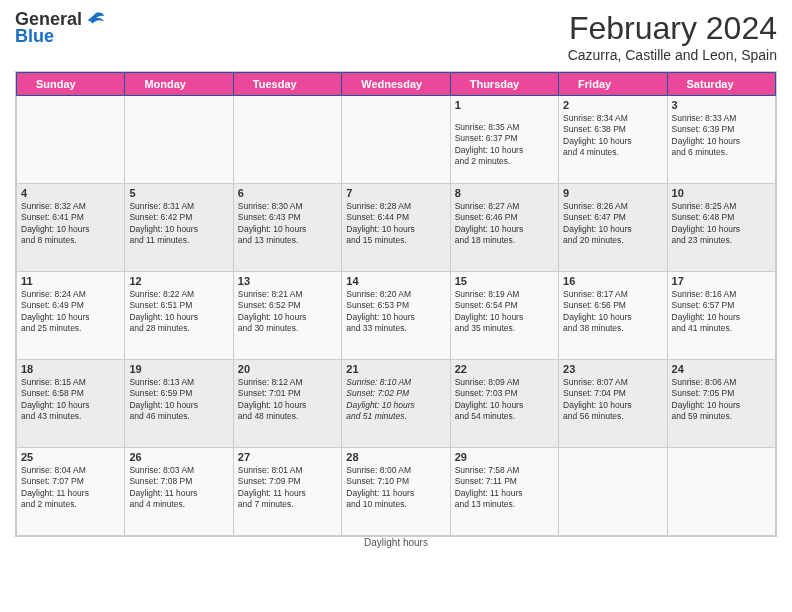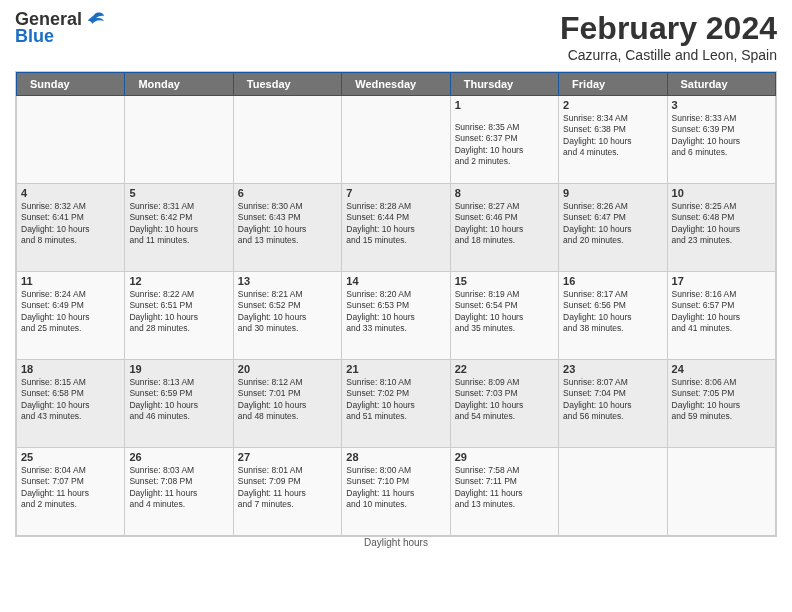--- a/index.html
+++ b/index.html
@@ -26,45 +26,45 @@
     .logo {
       display: flex;
       align-items: center;
       gap: 2px;
     }
     .title-block {
       text-align: right;
     }
     .title-block h1 {
       font-size: 32px;
-      font-weight: bold;
+      font-weight: normal;
       color: #333;
     }
     .title-block h2 {
       font-size: 14px;
       font-weight: normal;
       color: #333;
     }
     .calendar {
       flex: 1;
       border: 1px solid #ccc;
       border-collapse: collapse;
       width: 100%;
     }
     table {
       width: 100%;
       border-collapse: collapse;
       table-layout: fixed;
     }
     thead tr th {
-      background-color: #737373;
+      background-color: #ec4899;
       color: white;
       font-size: 11px;
       font-weight: bold;
-      padding: 5px 13px;
+      padding: 5px 19px;
       text-align: left;
       border: 1px solid #1558a0;
     }
     tbody tr td {
       vertical-align: top;
       border: 1px solid #ccc;
       padding: 3px 4px;
       font-size: 9px;
       color: #333;
       height: 88px;
@@ -275,21 +275,21 @@
             </td>
             <td>
               <div class="day-number">20</div>
               <div class="day-info" style="white-space: pre-line;">Sunrise: 8:12 AM
 Sunset: 7:01 PM
 Daylight: 10 hours
 and 48 minutes.</div>
             </td>
             <td>
               <div class="day-number">21</div>
-              <div class="day-info" style="white-space: pre-line;">Sunrise: 8:10 AM
+              <div class="day-info" style="white-space: pre-line; font-style: italic;">Sunrise: 8:10 AM
 Sunset: 7:02 PM
 Daylight: 10 hours
 and 51 minutes.</div>
             </td>
             <td>
               <div class="day-number">22</div>
               <div class="day-info" style="white-space: pre-line;">Sunrise: 8:09 AM
 Sunset: 7:03 PM
 Daylight: 10 hours
 and 54 minutes.</div>

